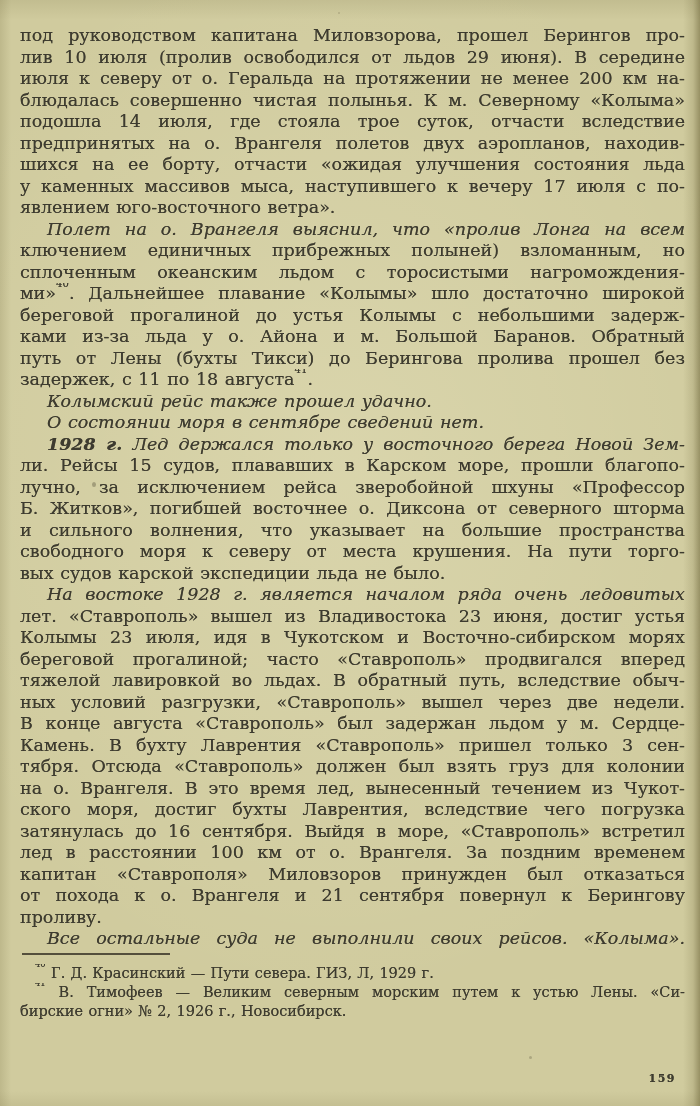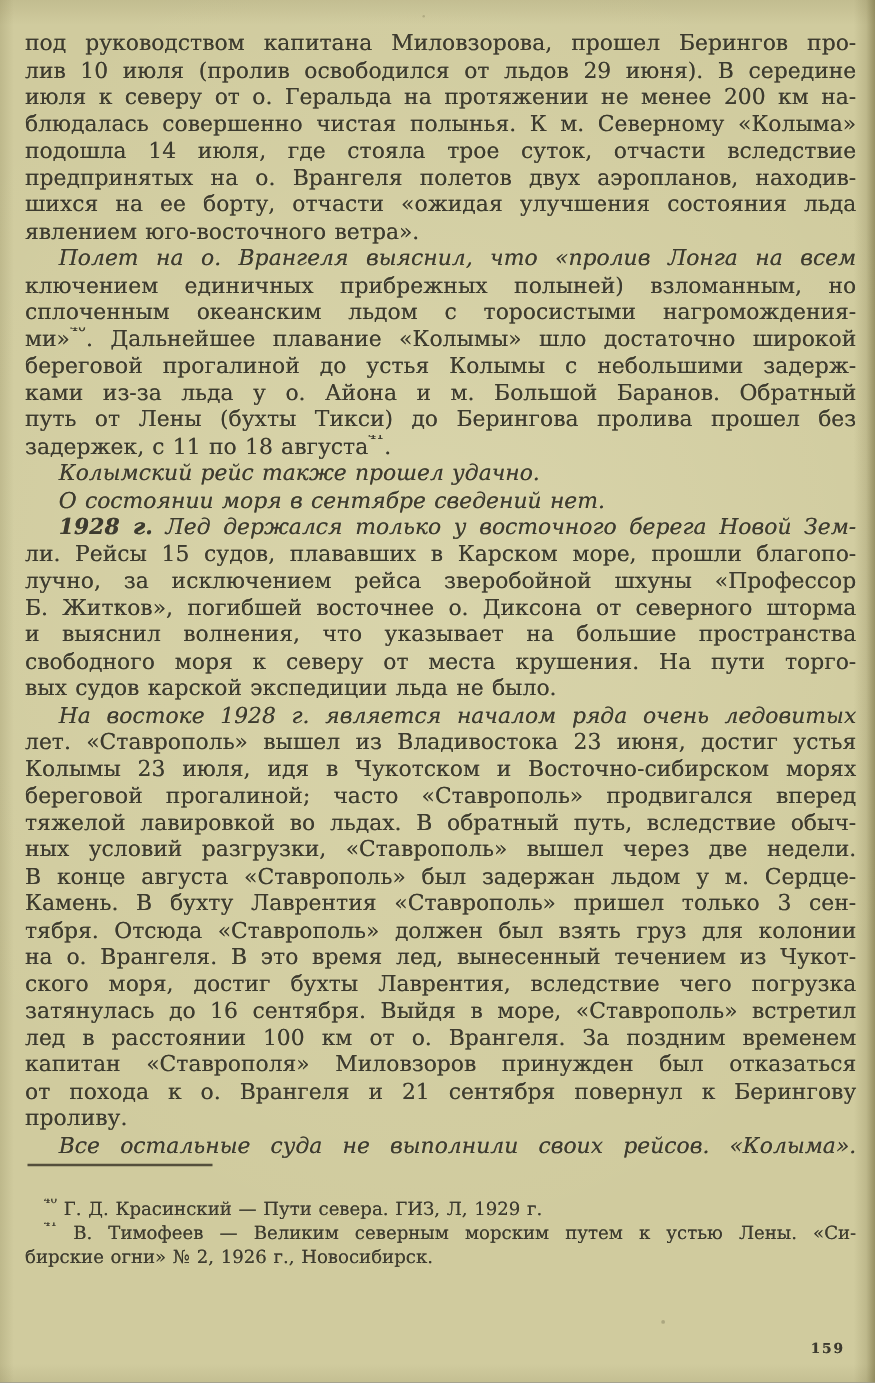--- a/index.html
+++ b/index.html
@@ -53,21 +53,21 @@
     top: -0.5em;
     letter-spacing: 0;
   }
   .sep {
     width: 148px;
     height: 0;
     border-top: 2px solid rgba(62,58,42,0.85);
     margin: 3px 0 0 22px;
   }
   .footnotes {
-    margin-top: 26px;
+    margin-top: 9px;
     padding: 0 15px 0 20px;
   }
   .fln {
     height: 19px;
     line-height: 19px;
     font-size: 14.5px;
     overflow: hidden;
     word-spacing: 0.05em;
   }
   .fin { text-indent: 15px; }
@@ -91,36 +91,37 @@
 <div class="page">
 
   <div class="body-text">
     <div class="ln j">под руководством капитана Миловзорова, прошел Берингов про-</div>
     <div class="ln j">лив 10 июля (пролив освободился от льдов 29 июня). В середине</div>
     <div class="ln j">июля к северу от о. Геральда на протяжении не менее 200 км на-</div>
     <div class="ln j">блюдалась совершенно чистая полынья. К м. Северному «Колыма»</div>
     <div class="ln j">подошла 14 июля, где стояла трое суток, отчасти вследствие</div>
     <div class="ln j">предпринятых на о. Врангеля полетов двух аэропланов, находив-</div>
     <div class="ln j">шихся на ее борту, отчасти «ожидая улучшения состояния льда</div>
+    <div class="ln j">у каменных массивов мыса, наступившего к вечеру 17 июля с по-</div>
     <div class="ln">явлением юго-восточного ветра».</div>
     <div class="ln j in">Полет на о. Врангеля выяснил, что «пролив Лонга на всем</div>
     <div class="ln j">ключением единичных прибрежных полыней) взломанным, но</div>
     <div class="ln j">сплоченным океанским льдом с торосистыми нагромождения-</div>
     <div class="ln j"><span>ми»</span><sup class="fn">40</sup><span>. Дальнейшее плавание «Колымы» шло достаточно широкой</span></div>
     <div class="ln j">береговой прогалиной до устья Колымы с небольшими задерж-</div>
     <div class="ln j">ками из-за льда у о. Айона и м. Большой Баранов. Обратный</div>
     <div class="ln j">путь от Лены (бухты Тикси) до Берингова пролива прошел без</div>
     <div class="ln"><span>задержек, с 11 по 18 августа</span><sup class="fn">41</sup><span>.</span></div>
     <div class="ln in">Колымский рейс также прошел удачно.</div>
     <div class="ln in">О состоянии моря в сентябре сведений нет.</div>
     <div class="ln j in"><span class="b">1928 г.</span> <span>Лед держался только у восточного берега Новой Зем-</span></div>
     <div class="ln j">ли. Рейсы 15 судов, плававших в Карском море, прошли благопо-</div>
     <div class="ln j">лучно, за исключением рейса зверобойной шхуны «Профессор</div>
     <div class="ln j">Б. Житков», погибшей восточнее о. Диксона от северного шторма</div>
-    <div class="ln j">и выяснил волнения, что указывает на большие пространства</div>
+    <div class="ln j">и сильного волнения, что указывает на большие пространства</div>
     <div class="ln j">свободного моря к северу от места крушения. На пути торго-</div>
     <div class="ln">вых судов карской экспедиции льда не было.</div>
     <div class="ln j in">На востоке 1928 г. является началом ряда очень ледовитых</div>
     <div class="ln j">лет. «Ставрополь» вышел из Владивостока 23 июня, достиг устья</div>
     <div class="ln j">Колымы 23 июля, идя в Чукотском и Восточно-сибирском морях</div>
     <div class="ln j">береговой прогалиной; часто «Ставрополь» продвигался вперед</div>
     <div class="ln j">тяжелой лавировкой во льдах. В обратный путь, вследствие обыч-</div>
     <div class="ln j">ных условий разгрузки, «Ставрополь» вышел через две недели.</div>
     <div class="ln j">В конце августа «Ставрополь» был задержан льдом у м. Сердце-</div>
     <div class="ln j">Камень. В бухту Лаврентия «Ставрополь» пришел только 3 сен-</div>

